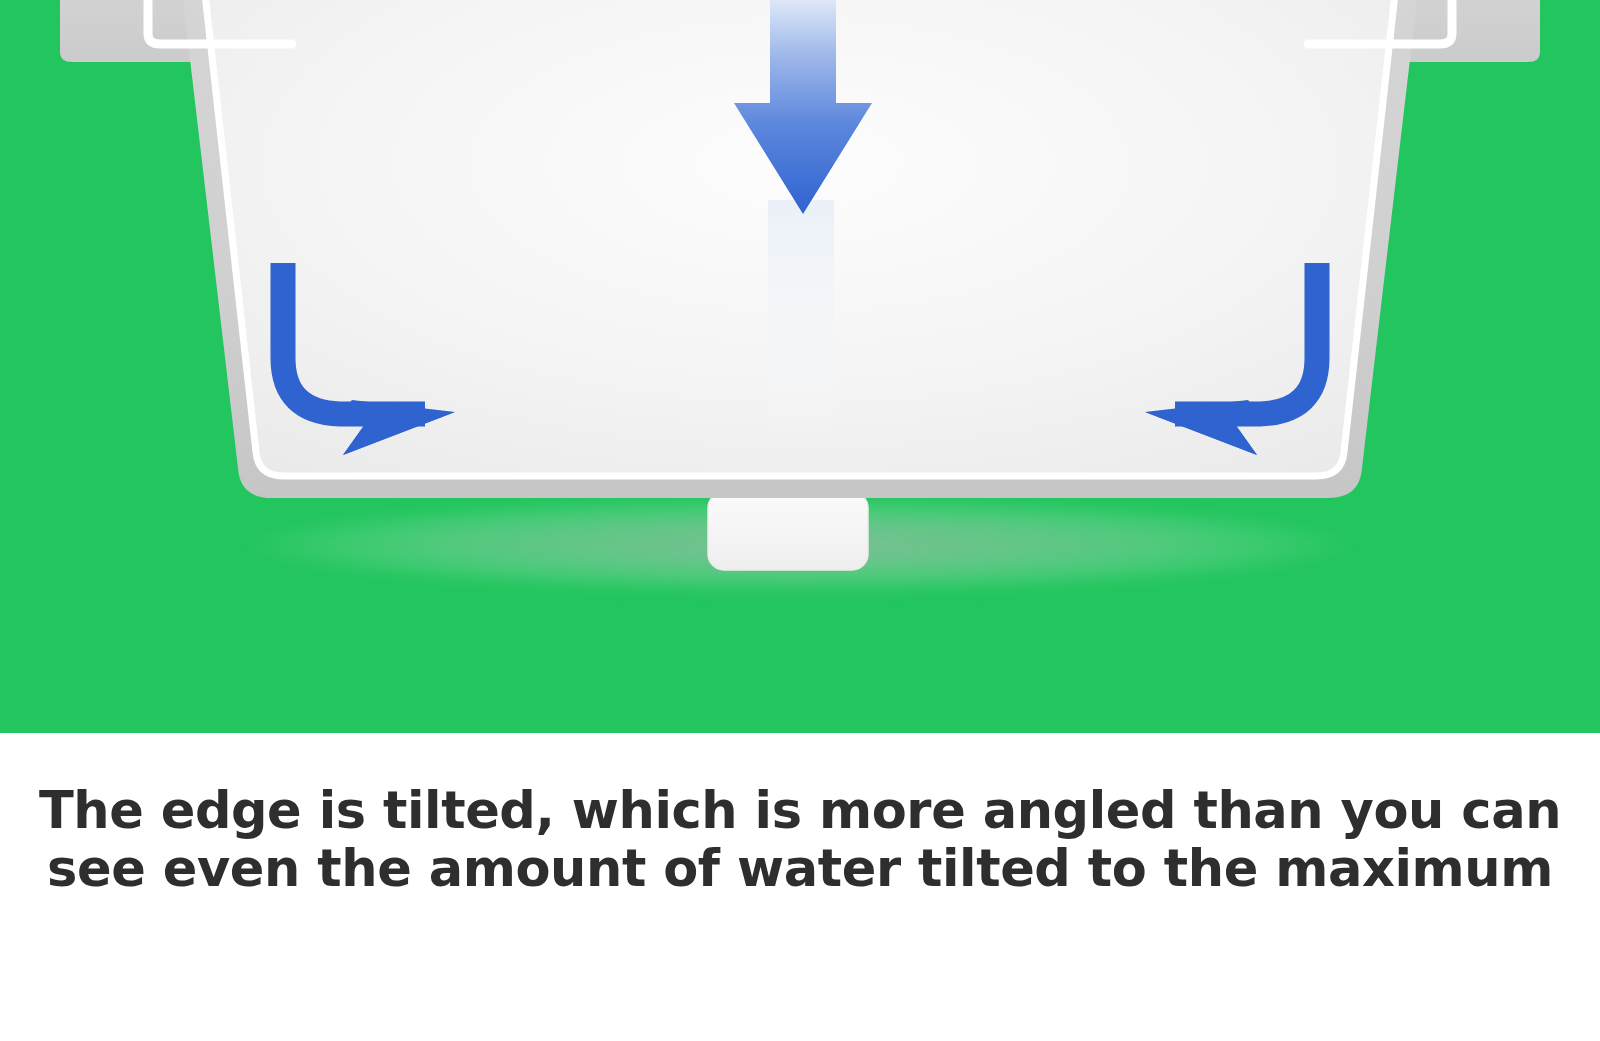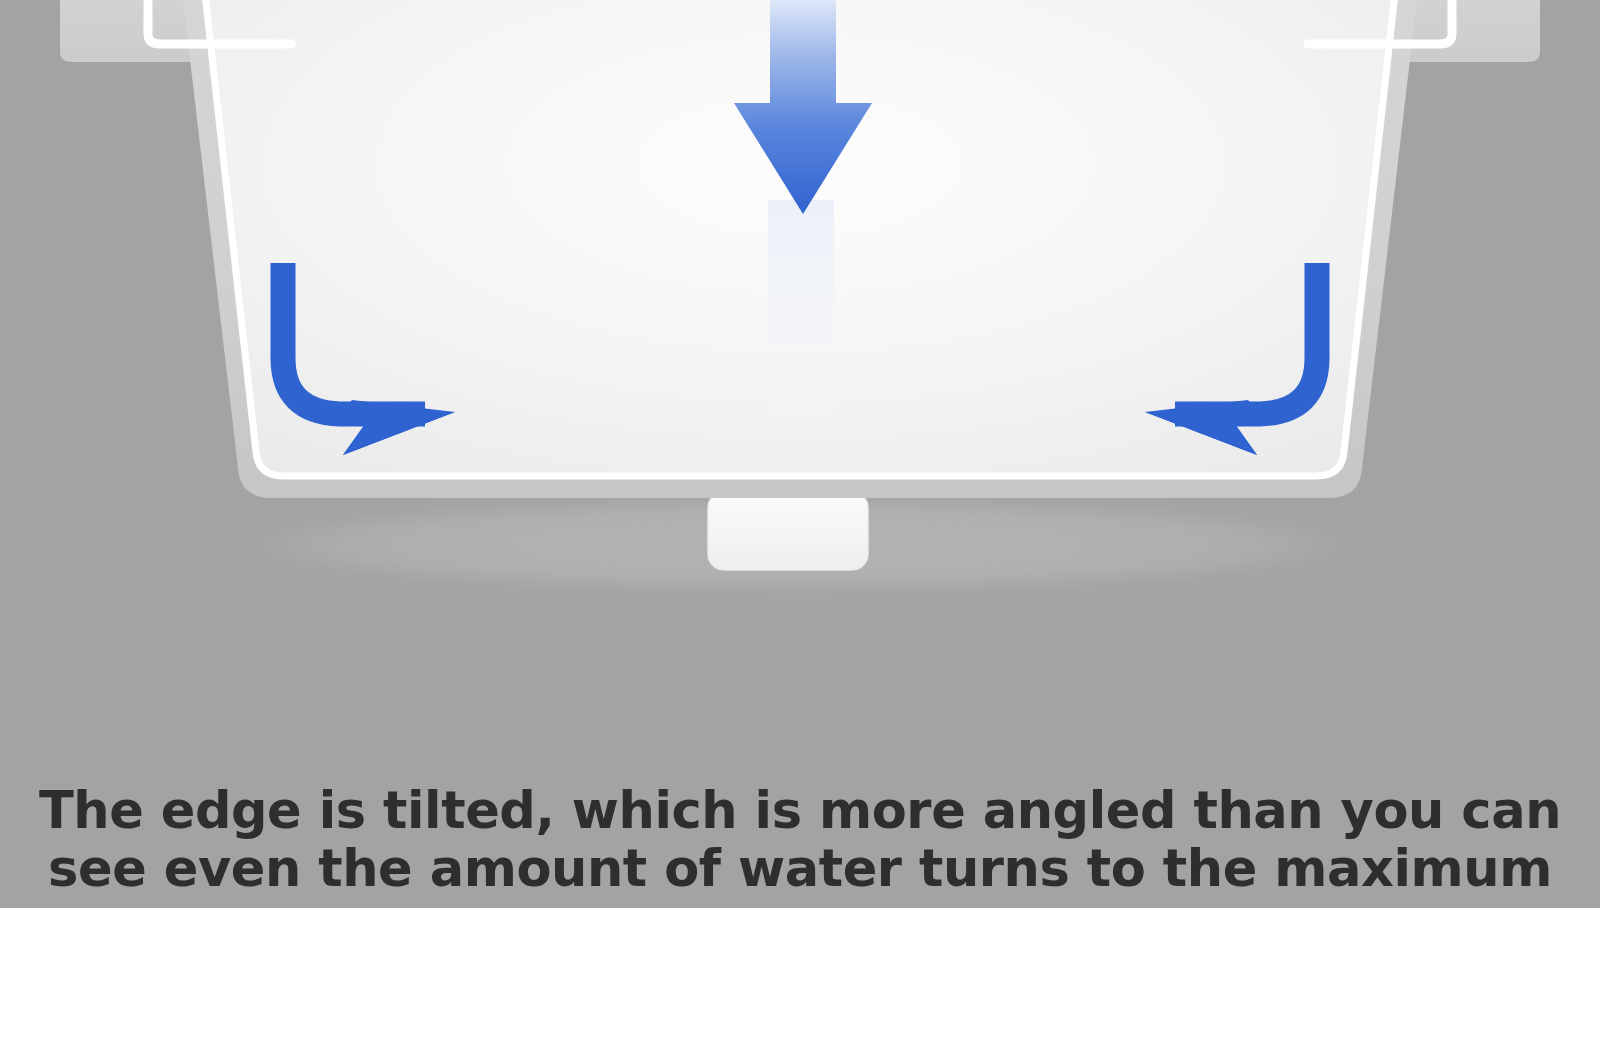--- a/index.html
+++ b/index.html
@@ -10,22 +10,22 @@
   body {
     width: 1600px;
     height: 1041px;
     overflow: hidden;
     font-family: "Liberation Sans", sans-serif;
   }
 
   #page {
     position: relative;
     width: 1600px;
-    height: 908px;
-    background: #a3a3a3;
+    height: 733px;
+    background: #22c55e;
   }
 
   
   #illustration {
     position: absolute;
     left: 0;
     top: 0;
     width: 1600px;
     height: 640px;
   }
@@ -203,16 +203,16 @@
                  L 1270 425
                  L 1248 400 Z" fill="#2f63cf"></path>
         <path d="M 1145 412 L 1257 455 L 1232 420 Z" fill="#2f63cf"></path>
       </g>
 
     </svg>
   </div>
 
   <div id="caption">
     <span class="cap-line">The edge is tilted, which is more angled than you can</span>
-    <span class="cap-line">see even the amount of water turns to the maximum</span>
+    <span class="cap-line">see even the amount of water tilted to the maximum</span>
   </div>
 
 </div>
 
 </body></html>

